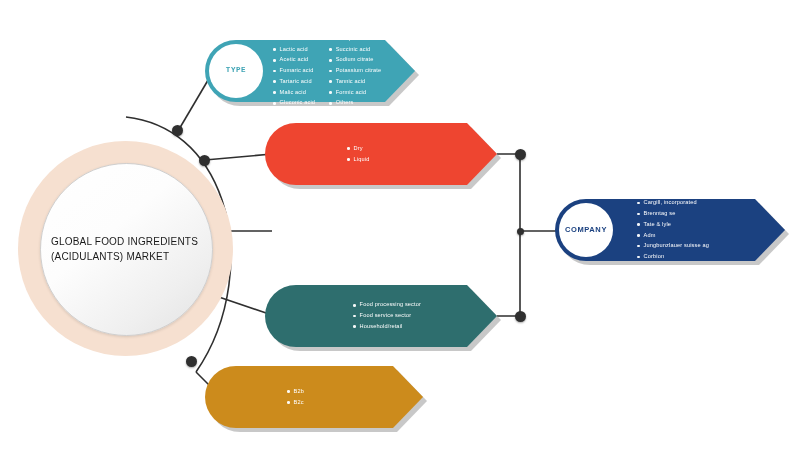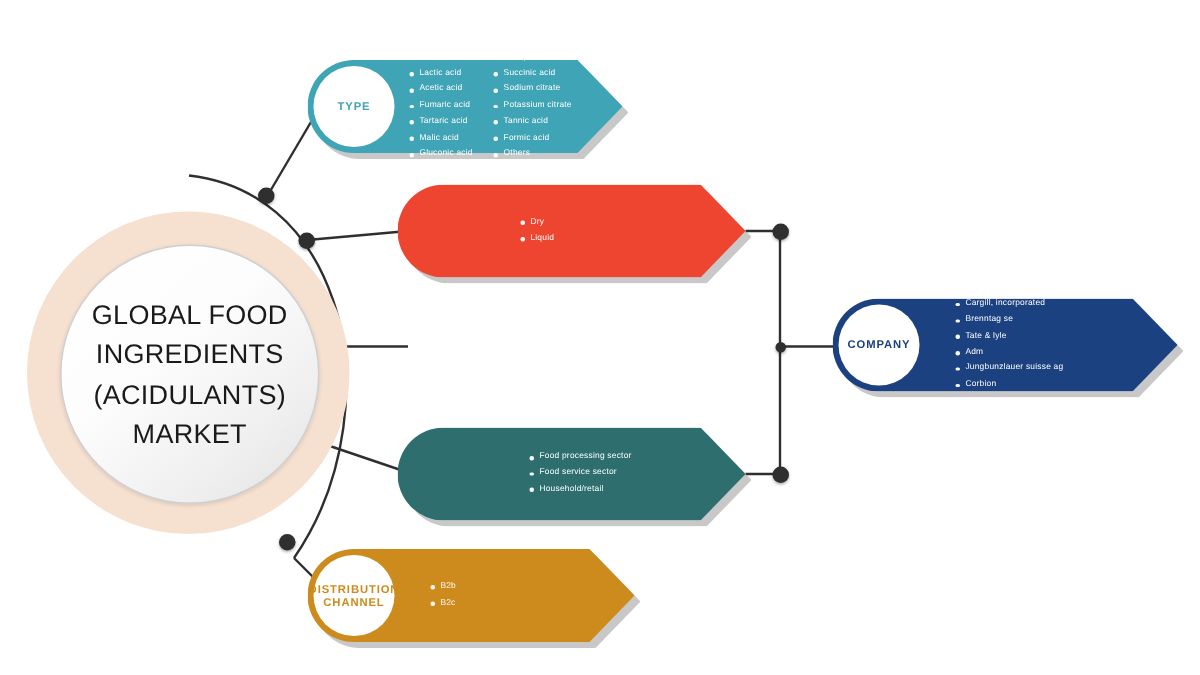--- a/index.html
+++ b/index.html
@@ -20,21 +20,21 @@
   }
   .hub-inner{
     position:absolute;left:22px;top:22px;width:171px;height:171px;
     border-radius:50%;
     background:linear-gradient(140deg,#ffffff 0%,#fdfdfd 40%,#efefef 75%,#e2e2e2 100%);
     border:1px solid #cfcfcf;
     box-shadow:0 1px 3px rgba(0,0,0,.12);
     display:flex;align-items:center;justify-content:center;
   }
   .hub-text{
-    text-align:center;font-size:18px;line-height:1.45;color:#1a1a1a;
+    font-size:10px;line-height:1.45;color:#1a1a1a;
     letter-spacing:.2px;padding:0 10px;font-weight:400;
   }
 
   
   .band{position:absolute;height:62px;}
   .band .shadow{
     position:absolute;left:4px;top:4px;width:100%;height:100%;
     background:#9a9a9a;opacity:.55;
     clip-path:polygon(0 0, calc(100% - 30px) 0, 100% 50%, calc(100% - 30px) 100%, 0 100%);
     border-radius:31px 0 0 31px;
@@ -118,21 +118,21 @@
     <div class="hub-ring"></div>
     <div class="hub-inner">
       <div class="hub-text">GLOBAL FOOD INGREDIENTS (ACIDULANTS) MARKET</div>
     </div>
   </div>
 
   <div class="band" id="band-type">
     <div class="shadow"></div>
     <div class="body" style="background:#3fa4b5;"></div>
     <div class="badge">
-      <span style="color:#3fa4b5;">TYPE</span>
+      <span style="color:#3fa4b5;font-family:Liberation Mono, monospace;">TYPE</span>
     </div>
     <div class="items">
       <div class="col">
         <div class="li">Citric acid</div>
         <div class="li">Lactic acid</div>
         <div class="li">Acetic acid</div>
         <div class="li">Fumaric acid</div>
         <div class="li">Tartaric acid</div>
         <div class="li">Malic acid</div>
         <div class="li">Gluconic acid</div>
@@ -169,23 +169,20 @@
         <div class="li">Food processing sector</div>
         <div class="li">Food service sector</div>
         <div class="li">Household/retail</div>
       </div>
     </div>
   </div>
 
   <div class="band" id="band-dist">
     <div class="shadow"></div>
     <div class="body" style="background:#cc8b1c;"></div>
-    <div class="badge">
-      <span style="color:#cc8b1c;">DISTRIBUTION CHANNEL</span>
-    </div>
     <div class="items">
       <div class="col">
         <div class="li">B2b</div>
         <div class="li">B2c</div>
       </div>
     </div>
   </div>
 
   <div class="band" id="band-company">
     <div class="shadow"></div>

